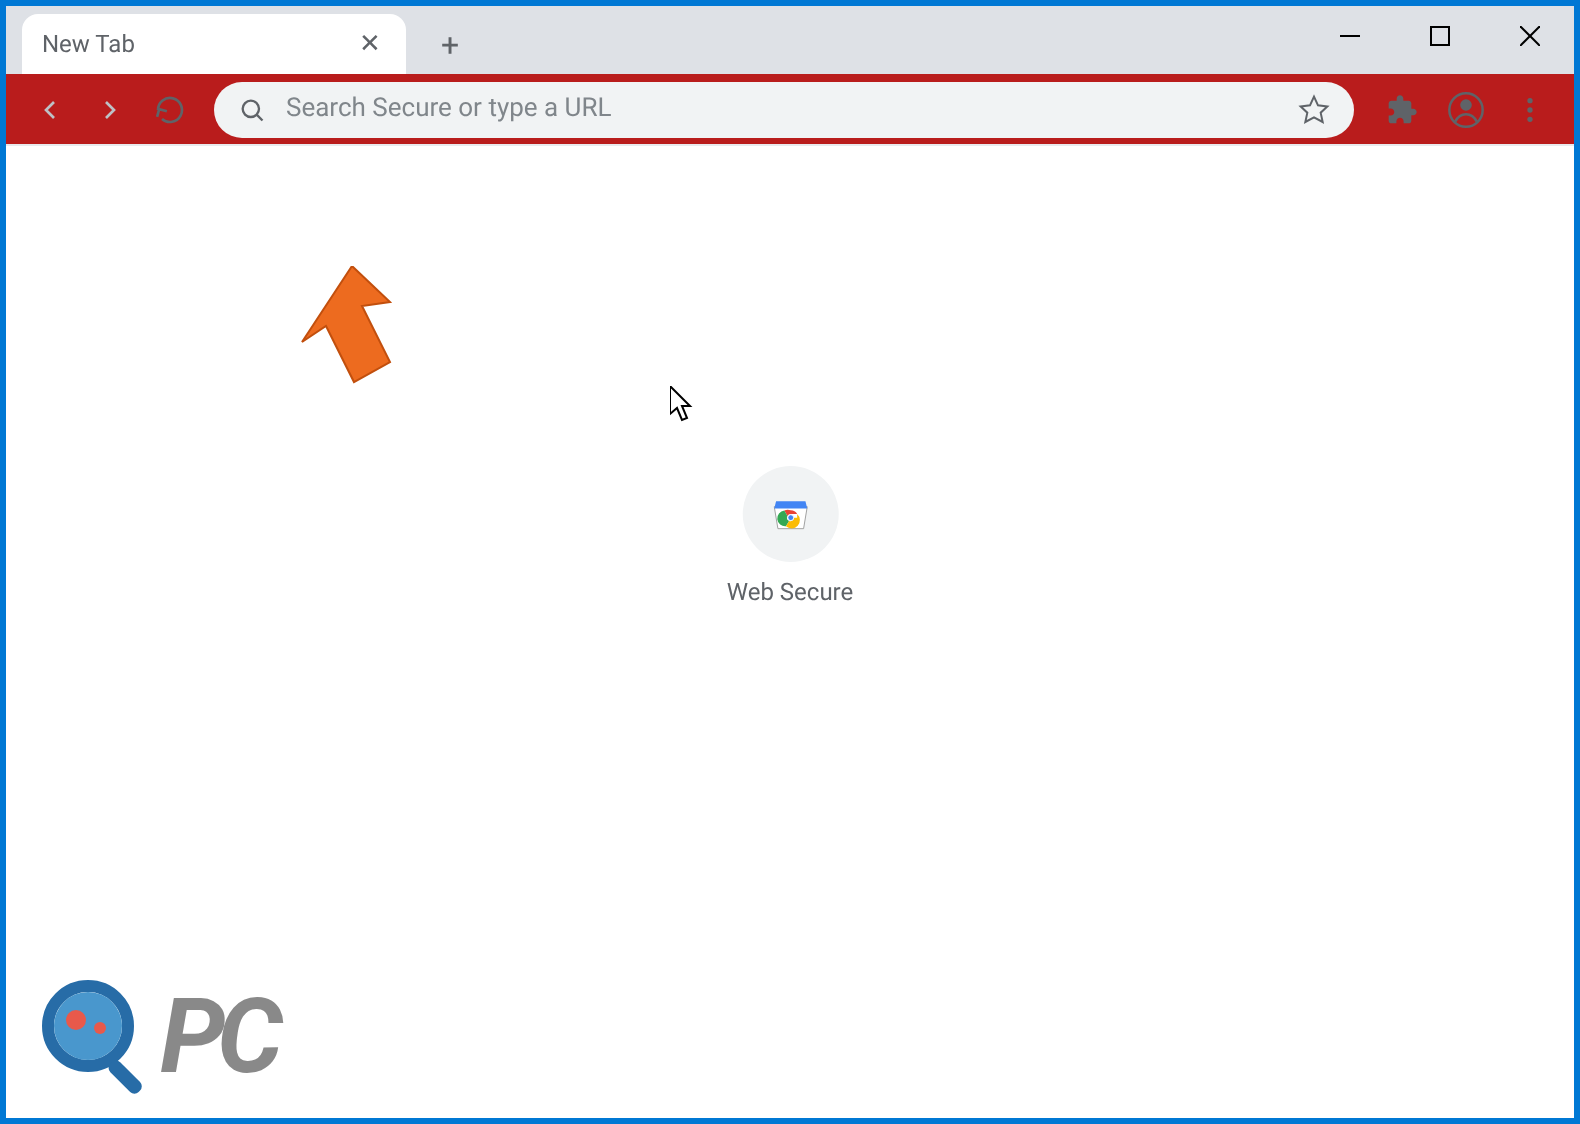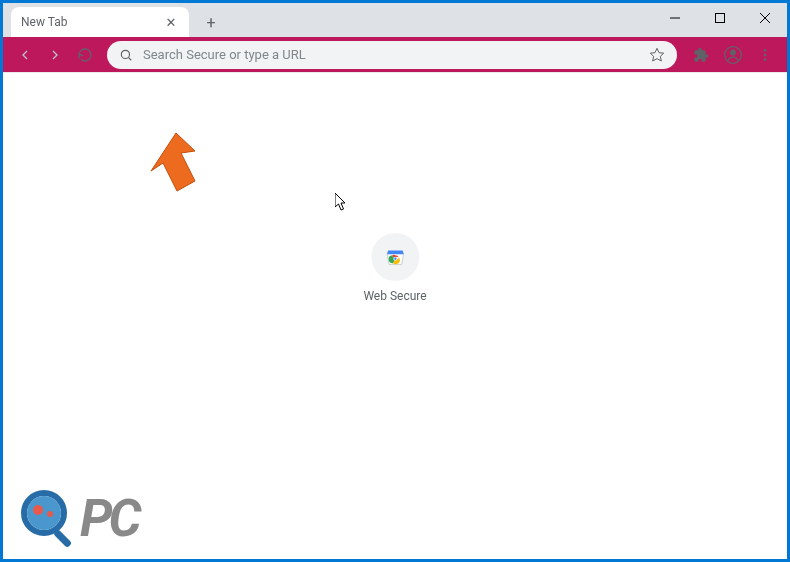--- a/index.html
+++ b/index.html
@@ -38,21 +38,21 @@
     }
     
     .tab {
       height: 30px;
       background: #fff;
       border-radius: 8px 8px 0 0;
       display: flex;
       align-items: center;
       padding: 0 10px;
       margin-left: 8px;
-      width: 178px;
+      width: 192px;
       font-size: 12px;
       color: #5f6368;
       position: relative;
     }
     
     .tab-title {
       flex: 1;
       overflow: hidden;
       white-space: nowrap;
     }
@@ -97,21 +97,21 @@
       height: 30px;
       display: flex;
       align-items: center;
       justify-content: center;
       cursor: pointer;
       color: #000;
     }
     
     .toolbar {
       height: 36px;
-      background: #be185d;
+      background: #b91c1c;
       display: flex;
       align-items: center;
       padding: 0 8px;
       gap: 2px;
       border-bottom: 1px solid #e8eaed;
     }
     
     .nav-btn {
       width: 28px;
       height: 28px;

